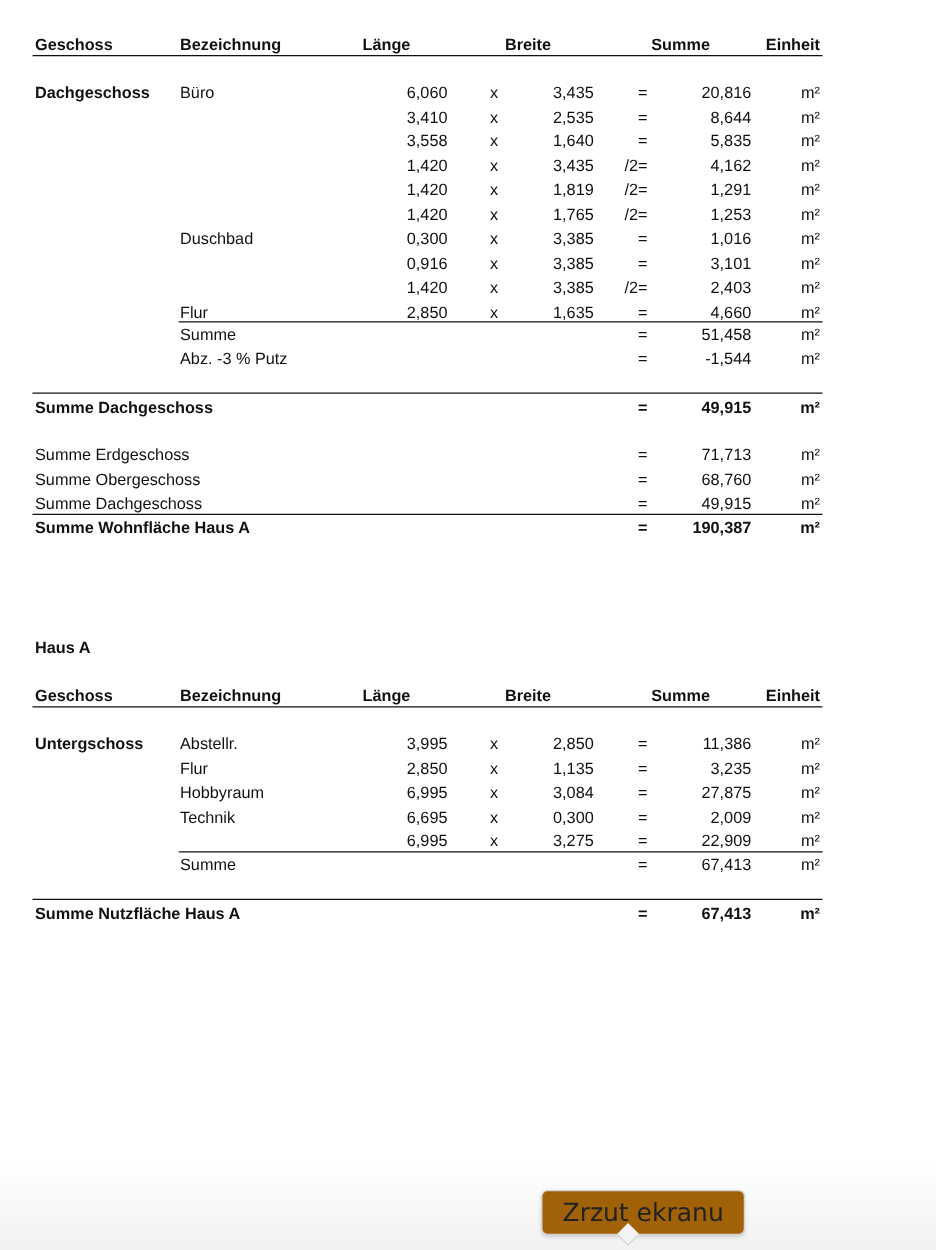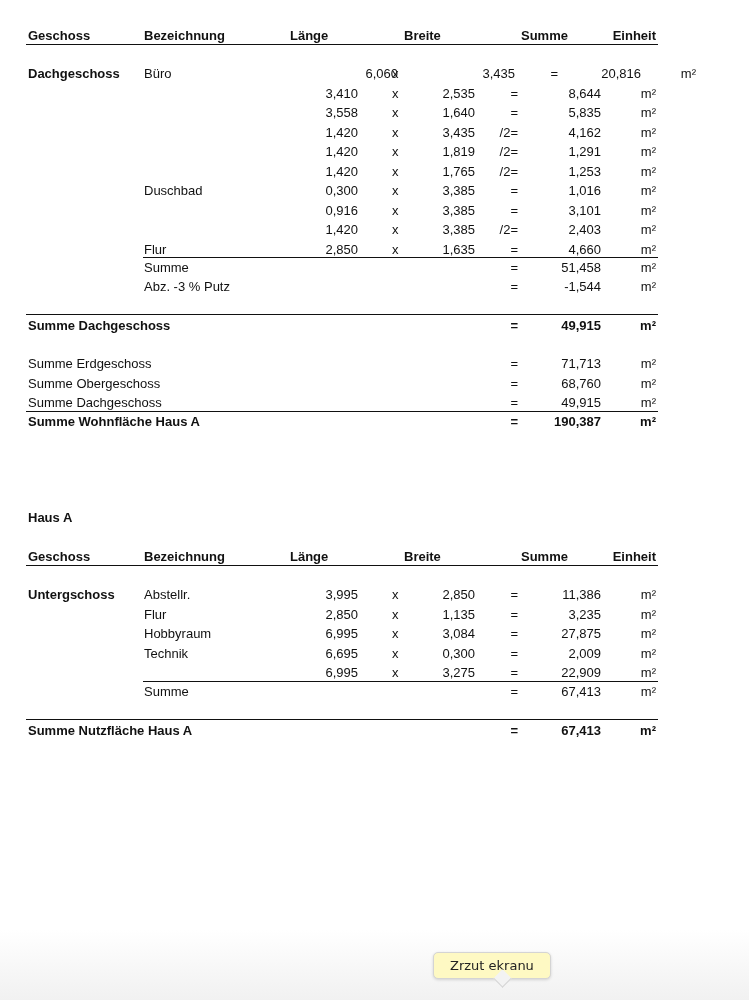--- a/index.html
+++ b/index.html
@@ -23,23 +23,23 @@
   .c-summe-h { left: 493px; }
   .c-summe-r { right: 57px; text-align: right; }
   .c-einheit { right: 2px; text-align: right; }
   .bold { font-weight: bold; }
   .hline { position: absolute; height: 0; border-top: 1.5px solid #111; }
   .tooltip-wrap {
     position: absolute; left: 433px; top: 952px;
   }
   .tooltip {
     position: relative;
-    background: #fef9c3; border: 1px solid #d4d4d4; border-radius: 5px;
+    background: #a16207; border: 1px solid #d4d4d4; border-radius: 5px;
     box-shadow: 0 1px 3px rgba(0,0,0,0.15);
-    padding: 5px 16px; font-size: 13px; color: #222;
+    padding: 5px 16px; font-size: 20px; color: #222;
     font-family: "DejaVu Sans", sans-serif;
   }
   .tooltip-arrow {
     position: absolute; left: 62px; bottom: -7px; width: 12px; height: 12px;
     background: #f3f3f3; border-right: 1px solid #d4d4d4; border-bottom: 1px solid #d4d4d4;
     transform: rotate(45deg);
   }
   .bottom-fade {
     position: absolute; left: 0; right: 0; bottom: 0; height: 70px;
     background: linear-gradient(#ffffff, #f1f1f1);
@@ -54,21 +54,21 @@
     <span class="c c-geschoss">Geschoss</span>
     <span class="c c-bez">Bezeichnung</span>
     <span class="c c-laenge">Länge</span>
     <span class="c c-breite-h">Breite</span>
     <span class="c c-summe-h">Summe</span>
     <span class="c c-einheit">Einheit</span>
   </div>
   <div class="hline" style="left:26px; width:632px; top:44px"></div>
 
   <div id="dach-rows">
-      <div class="row" style="top: 64px; padding-left: 40px;">
+      <div class="row" style="top: 64px;">
         <span class="c c-geschoss bold">Dachgeschoss</span>
         <span class="c c-bez">Büro</span>
         <span class="c c-laenge-r">6,060</span>
         <span class="c c-x">x</span>
         <span class="c c-breite-r">3,435</span>
         <span class="c c-op">=</span>
         <span class="c c-summe-r">20,816</span>
         <span class="c c-einheit unit">m²</span>
       </div>
       <div class="row" style="top: 83.5px;">

